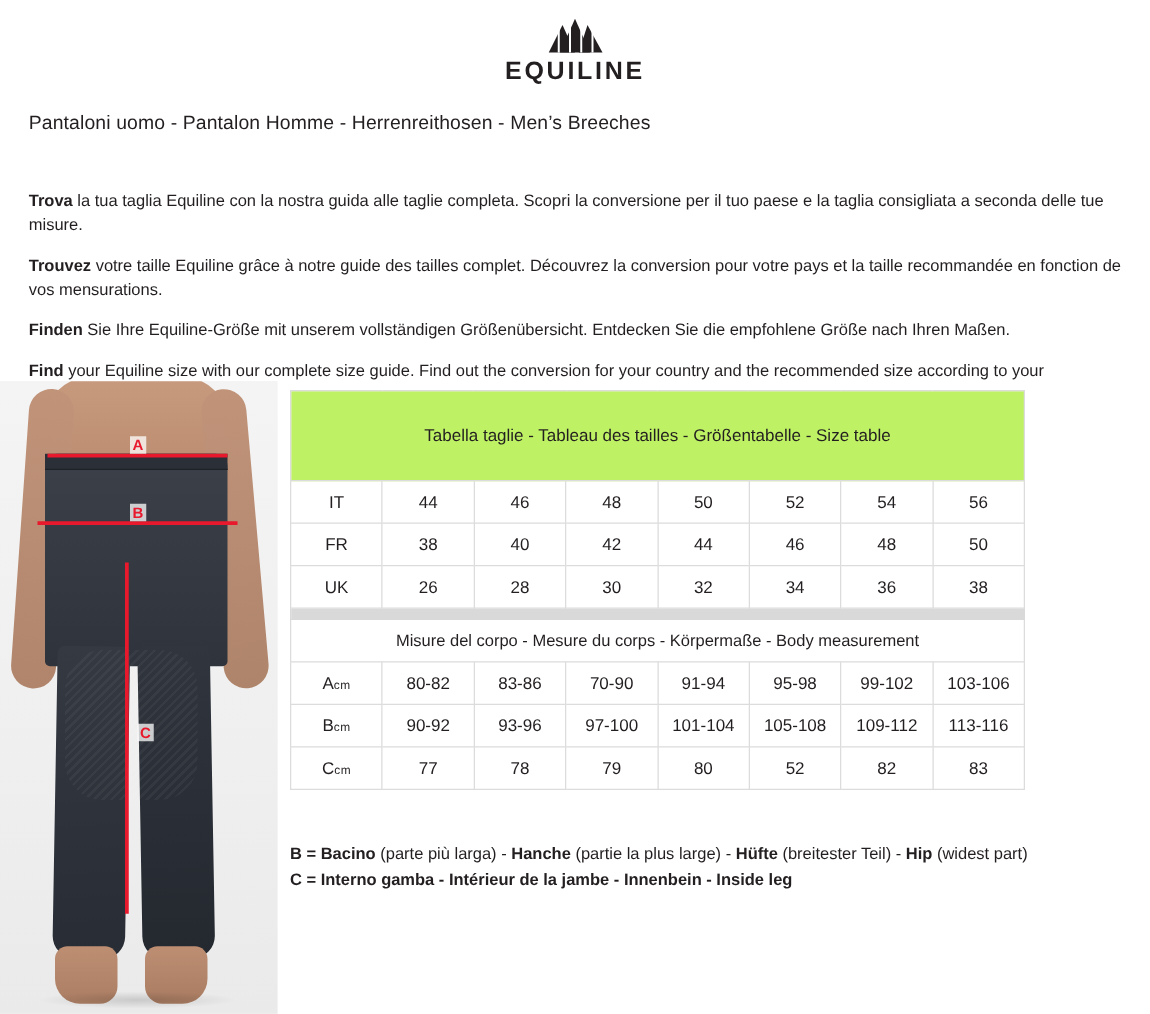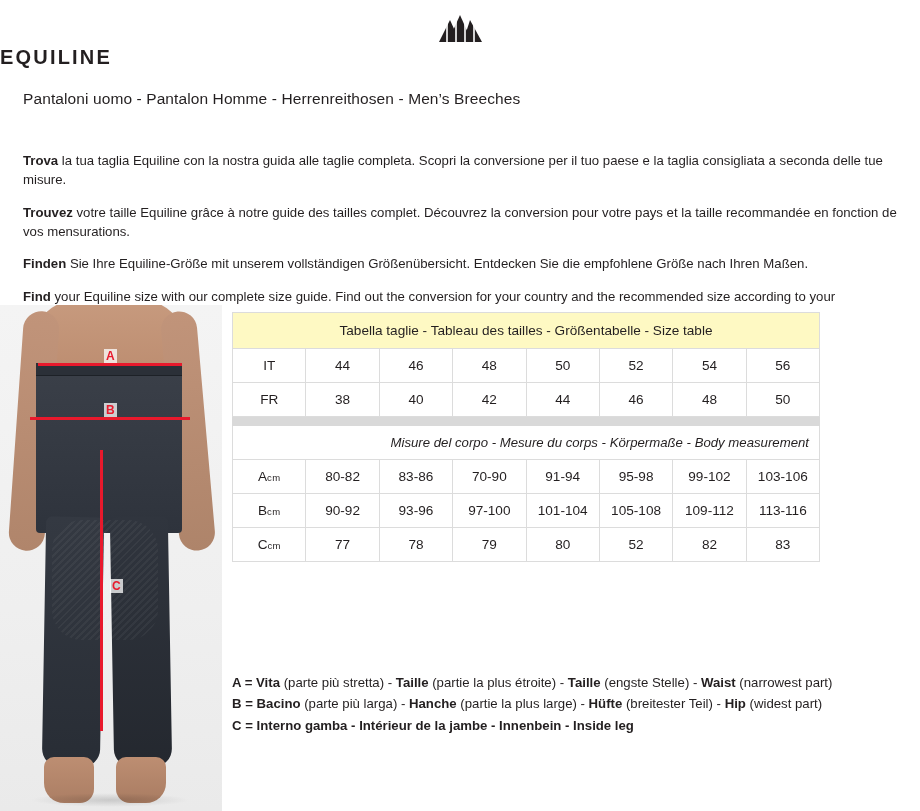--- a/index.html
+++ b/index.html
@@ -14,20 +14,21 @@
     position: relative;
     font-family: "Liberation Sans", sans-serif;
     color: #231f20;
     overflow: hidden;
   }
 
   
   .logo-wrap {
     position: absolute;
     top: 14px; left: 0; width: 920px;
+    text-align: center;
   }
   .logo-mark {
     display: block;
     margin: 0 auto 2px auto;
     width: 56px; height: 30px;
   }
   .logo-text {
     font-size: 20px;
     letter-spacing: 2.2px;
     font-weight: bold;
@@ -169,24 +170,24 @@
     position: absolute;
     left: 232px; top: 312px;
     width: 588px;
   }
   table {
     border-collapse: collapse;
     width: 588px;
     table-layout: fixed;
   }
   .tbl-head td {
-    background: #fef9c3;
+    background: #bef264;
     border: 1px solid #d7d7d7;
     font-size: 13.6px;
-    padding: 10px 10px;
+    padding: 28px 10px;
     text-align: left;
     color: #231f20;
   }
   .size-tbl td {
     border: 1px solid #dcdcdc;
     height: 34px;
     text-align: center;
     font-size: 13.6px;
     color: #231f20;
   }
@@ -194,22 +195,21 @@
   .spacer-row td {
     background: #d9d9d9;
     height: 9px;
     border: 1px solid #d9d9d9;
     padding: 0;
   }
   .subhead td {
     border: 1px solid #dcdcdc;
     font-size: 13.2px;
     padding: 9px 10px;
-    text-align: right;
-    font-style: italic;
+    text-align: center;
   }
   .unit {
     font-size: 9.5px;
     vertical-align: baseline;
     letter-spacing: .3px;
   }
 
   
   .legend {
     position: absolute;
@@ -300,20 +300,30 @@
       <td>38</td>
       <td>40</td>
       <td>42</td>
       <td>44</td>
       <td>46</td>
       <td>48</td>
       <td>50</td>
     </tr>
 
 
+    <tr>
+      <td class="rowlabel">UK</td>
+      <td>26</td>
+      <td>28</td>
+      <td>30</td>
+      <td>32</td>
+      <td>34</td>
+      <td>36</td>
+      <td>38</td>
+    </tr>
 
     <tr class="spacer-row">
       <td colspan="8"></td>
     </tr>
 
     <tr class="subhead">
       <td colspan="8">Misure del corpo - Mesure du corps - Körpermaße - Body measurement</td>
     </tr>
 
     <tr>
@@ -353,21 +363,18 @@
       <td>52</td>
       <td>82</td>
       <td>83</td>
     </tr>
   </tbody>
     </table>
 </div>
 
 <div class="legend">
   <div>
-    <b>A = Vita</b><span> (parte più stretta) - </span><b>Taille</b><span> (partie la plus étroite) - </span><b>Taille</b><span> (engste Stelle) - </span><b>Waist</b><span> (narrowest part)</span>
-  </div>
-  <div>
     <b>B = Bacino</b><span> (parte più larga) - </span><b>Hanche</b><span> (partie la plus large) - </span><b>Hüfte</b><span> (breitester Teil) - </span><b>Hip</b><span> (widest part)</span>
   </div>
   <div>
     <b>C = Interno gamba - Intérieur de la jambe - Innenbein - Inside leg</b>
   </div>
 </div>
 
 </body></html>

